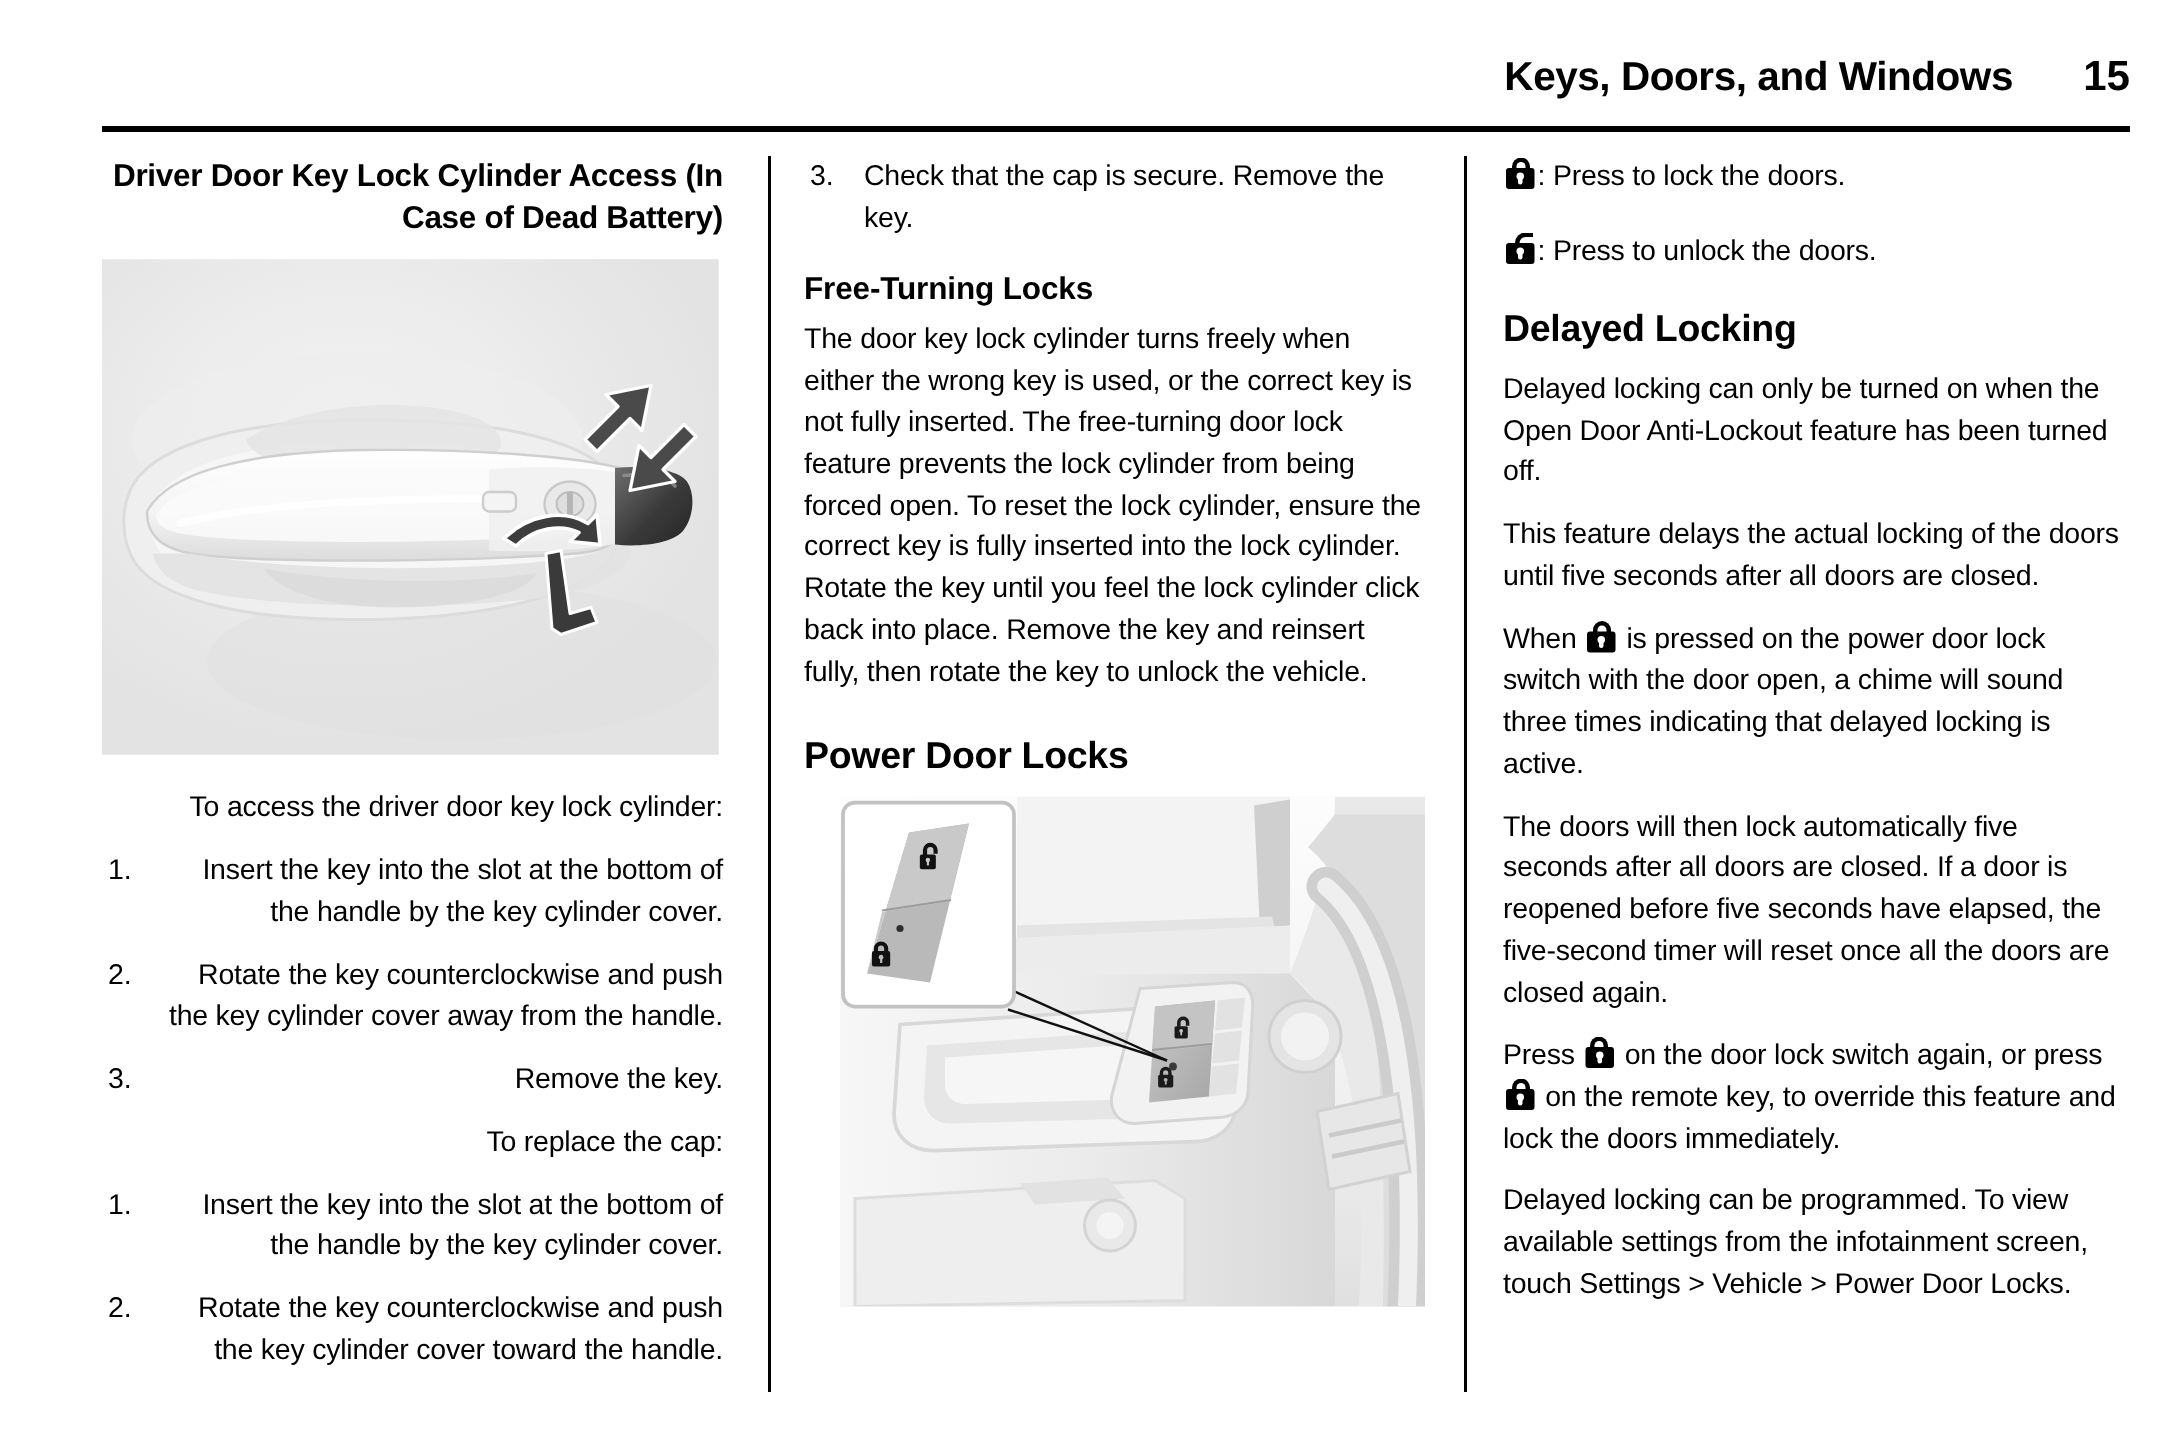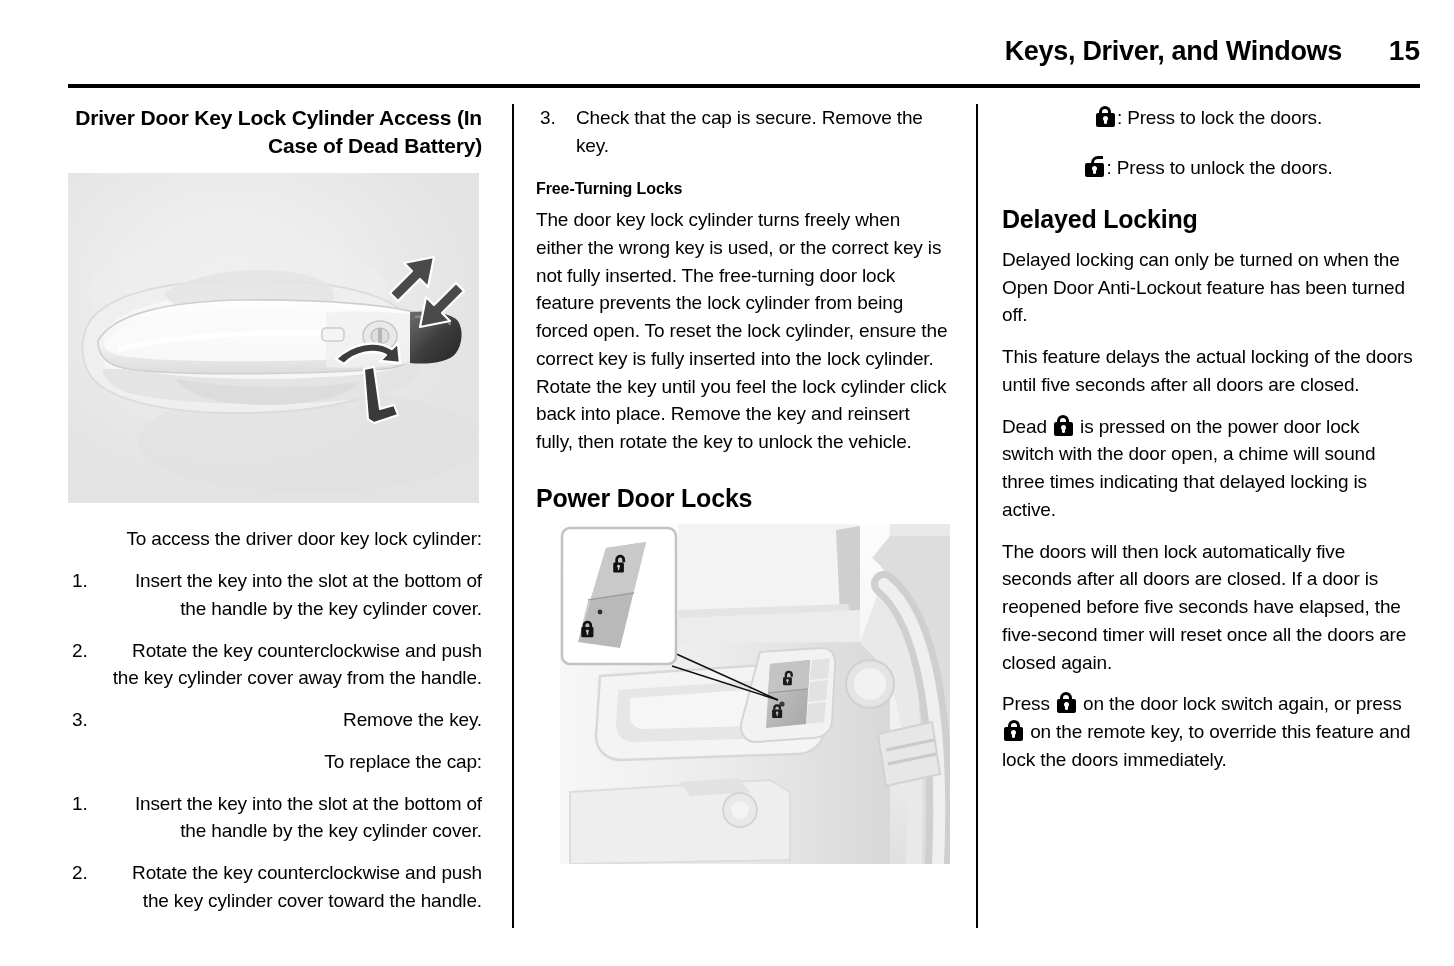--- a/index.html
+++ b/index.html
@@ -72,21 +72,21 @@
 
   
   h2.sec-head {
     font-size: 21px;
     font-weight: bold;
     line-height: 1.32;
     margin: 0 0 14px 0;
     letter-spacing: -0.2px;
   }
   h3.sub-head {
-    font-size: 16px;
+    font-size: 21px;
     font-weight: bold;
     line-height: 1.3;
     margin: 0 0 6px 0;
     letter-spacing: -0.1px;
   }
   h2.major-head {
     font-size: 25px;
     font-weight: bold;
     line-height: 1.3;
     margin: 16px 0 10px 0;
@@ -170,21 +170,20 @@
     width: 5px;
     height: 5px;
     background: #fff;
     border-radius: 50%;
   }
   .iconline {
     font-size: 19px;
     line-height: 1.46;
     margin: 0 0 10px 0;
     letter-spacing: -0.15px;
-    text-align: center;
   }
 
   
   .fig-handle {
     position: relative;
     width: 411px;
     height: 330px;
     margin: 0 0 22px 0;
     background:
       radial-gradient(ellipse 70% 50% at 42% 40%, #f2f2f2 0%, #e8e8e8 45%, #e2e2e2 100%),
@@ -201,21 +200,21 @@
     margin: 8px 0 0 24px;
     background: linear-gradient(160deg, #fbfbfb 0%, #f2f2f2 50%, #eaeaea 100%);
     overflow: hidden;
   }
   .fig-panel svg { position: absolute; left: 0; top: 0; }
 </style>
 </head>
 <body>
 
 <div class="page-header">
-  <div class="header-title">Keys, Driver, and Windows</div>
+  <div class="header-title">Keys, Doors, and Windows</div>
   <div class="header-pageno">15</div>
   <div class="header-rule"></div>
 </div>
 
 <div class="col-divider d1"></div>
 <div class="col-divider d2"></div>
 
 <div class="column col-left">
 
   <h2 class="sec-head">Driver Door Key Lock Cylinder Access (In Case of Dead Battery)</h2>
@@ -471,34 +470,35 @@
       <span class="shackle"></span><span class="bodyb"></span><span class="kh"></span>
     </span><span>: Press to unlock the doors.</span>
   </div>
 
   <h2 class="major-head">Delayed Locking</h2>
 
   <p class="body">Delayed locking can only be turned on when the Open Door Anti-Lockout feature has been turned off.</p>
   <p class="body">This feature delays the actual locking of the doors until five seconds after all doors are closed.</p>
 
   <p class="body">
-    <span>Dead</span>
+    <span>When</span>
     <span class="lockicon">
       <span class="shackle"></span><span class="bodyb"></span><span class="kh"></span>
     </span>
     <span>is pressed on the power door lock switch with the door open, a chime will sound three times indicating that delayed locking is active.</span>
   </p>
 
   <p class="body">The doors will then lock automatically five seconds after all doors are closed. If a door is reopened before five seconds have elapsed, the five-second timer will reset once all the doors are closed again.</p>
 
   <p class="body">
     <span>Press</span>
     <span class="lockicon">
       <span class="shackle"></span><span class="bodyb"></span><span class="kh"></span>
     </span>
     <span>on the door lock switch again, or press</span>
     <span class="lockicon">
       <span class="shackle"></span><span class="bodyb"></span><span class="kh"></span>
     </span>
     <span>on the remote key, to override this feature and lock the doors immediately.</span>
   </p>
 
+  <p class="body">Delayed locking can be programmed. To view available settings from the infotainment screen, touch Settings &gt; Vehicle &gt; Power Door Locks.</p>
 </div>
 
 </body></html>

